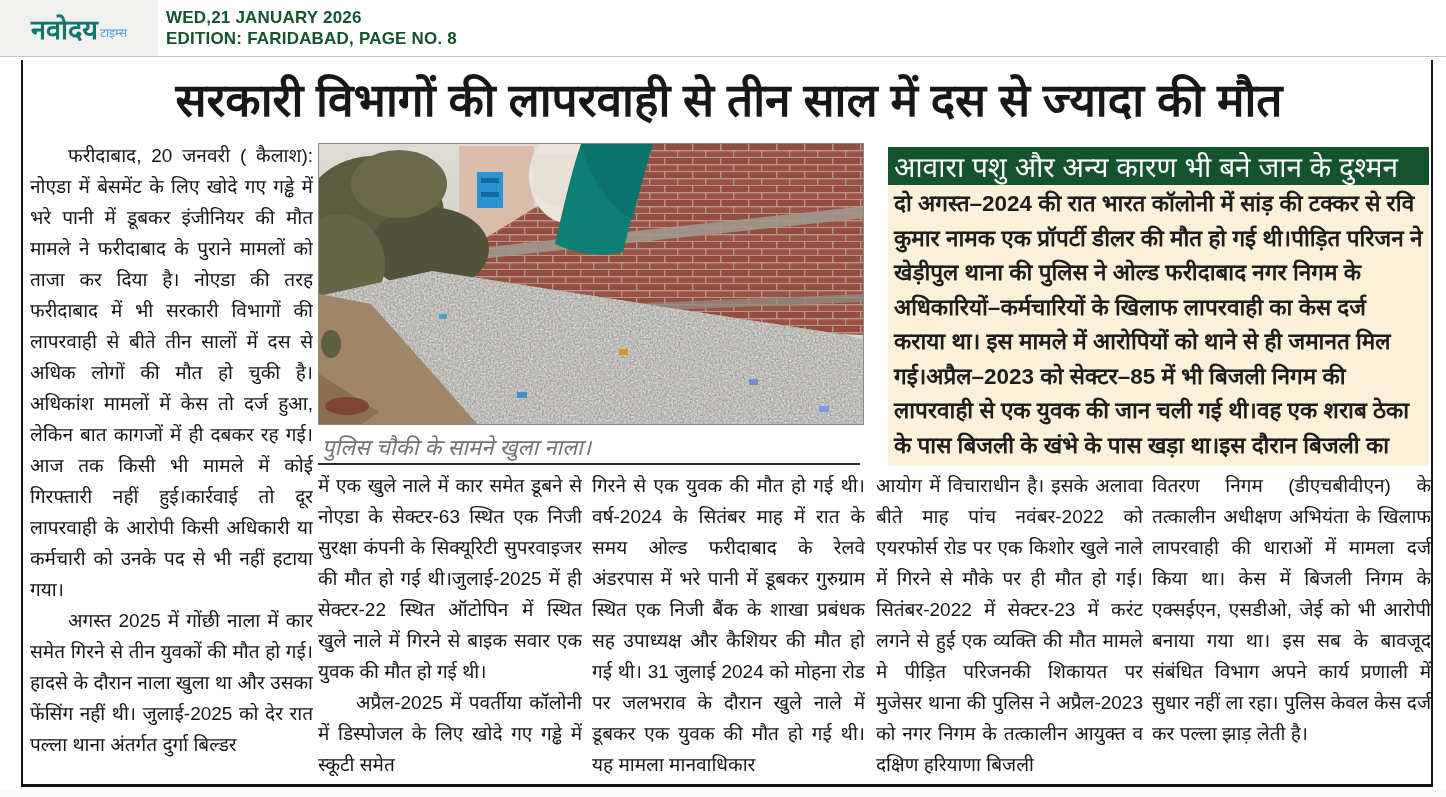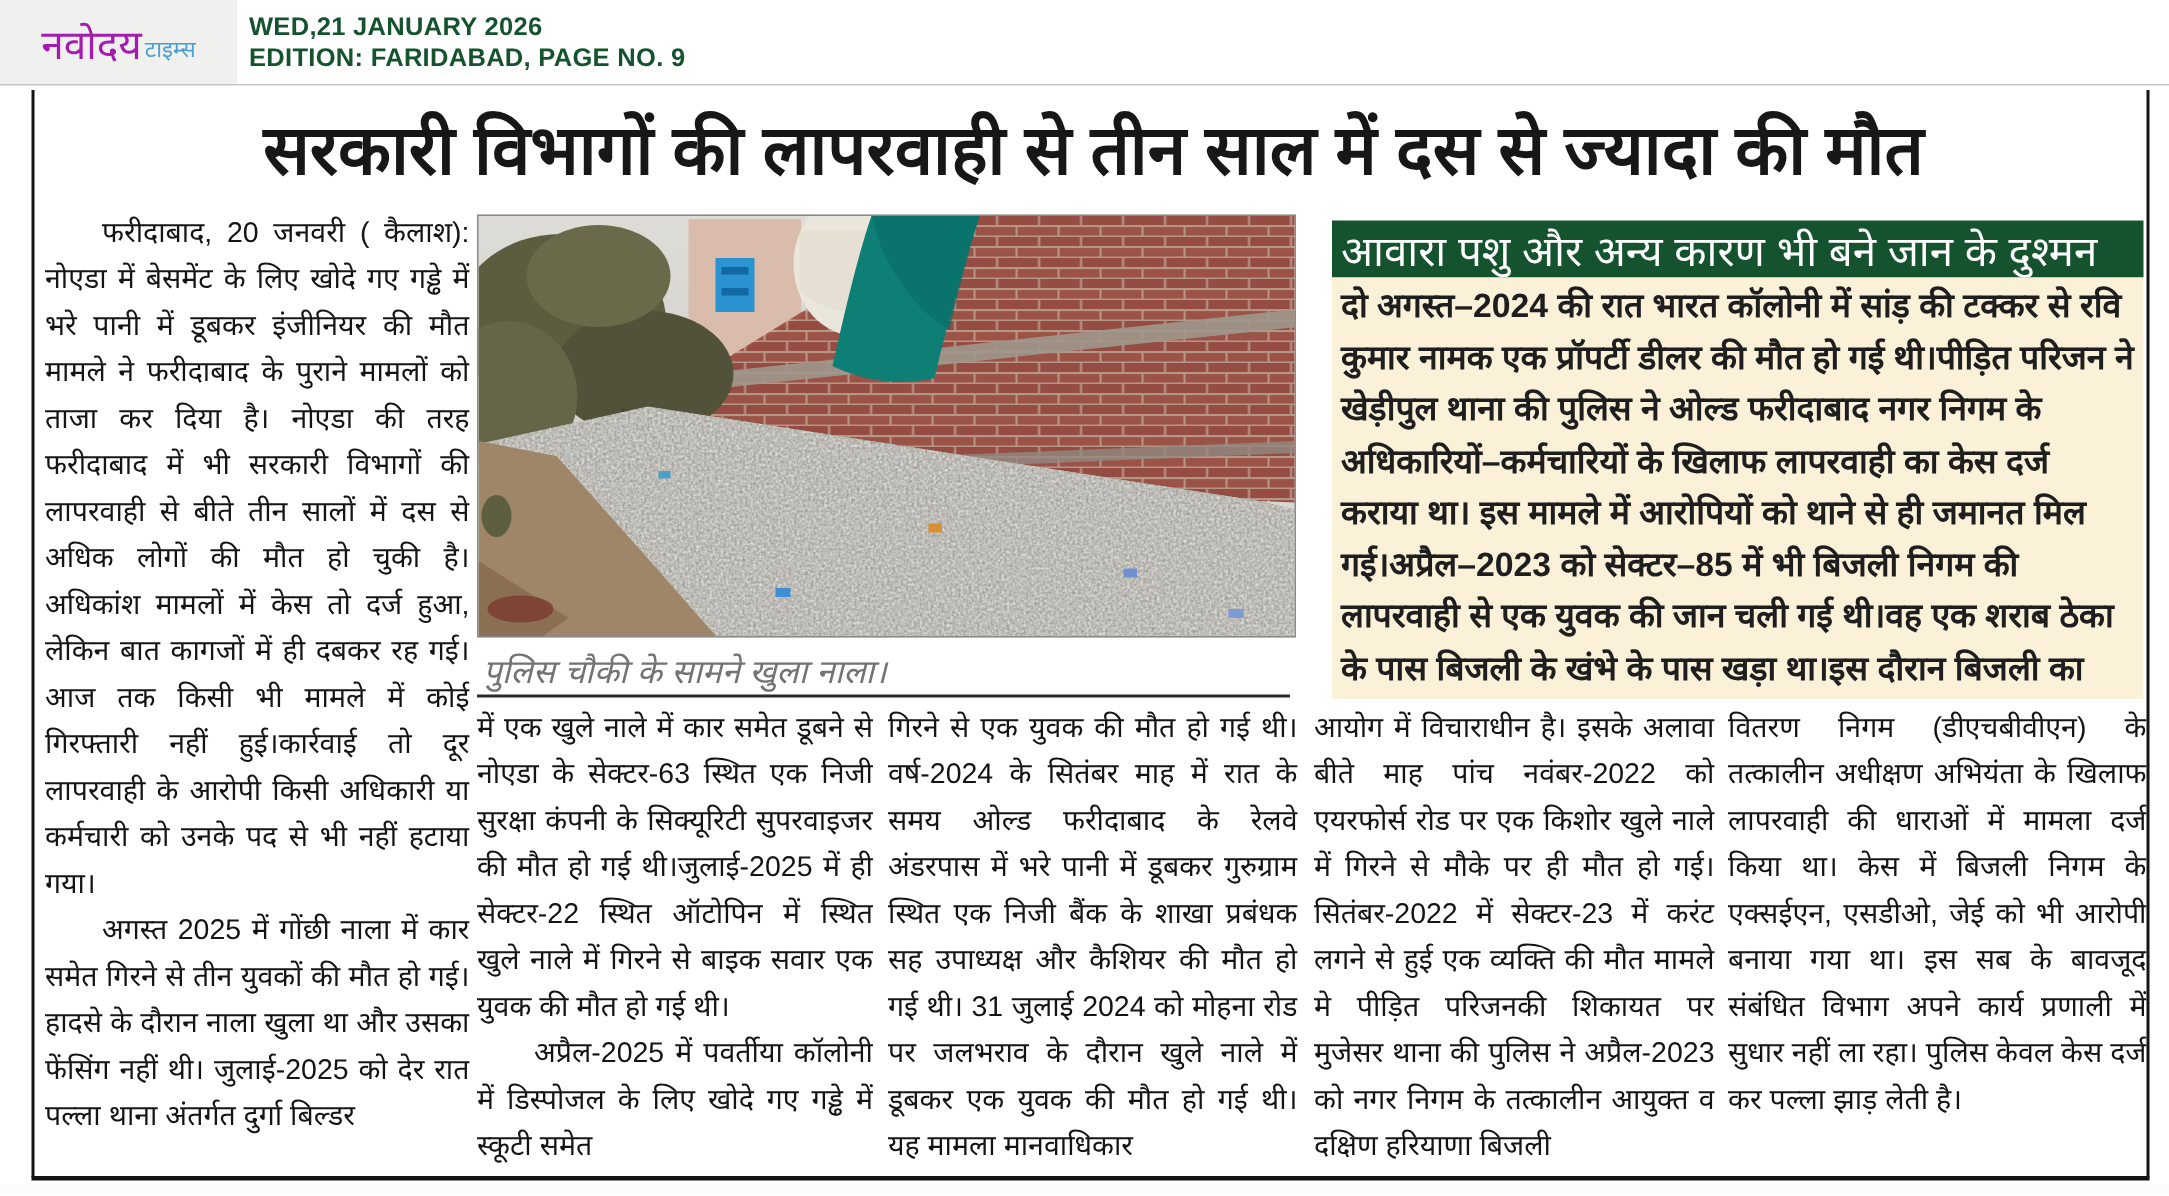--- a/index.html
+++ b/index.html
@@ -8,22 +8,22 @@
     background:#ffffff;
     font-family:"Liberation Sans","DejaVu Sans",sans-serif;
     color:#1c1c1c;
   }
   
   .masthead{position:absolute;left:0;top:0;width:1446px;height:56px;background:#ffffff;}
   .logo-box{
     position:absolute;left:0;top:0;width:158px;height:56px;background:#f0f0ef;
     display:flex;align-items:center;justify-content:center;
   }
-  .logo-main{font-weight:normal;font-size:27px;color:#a21caf;letter-spacing:0;}
-  .logo-sub{font-size:15px;color:#4d9fd3;margin-left:2px;position:relative;top:4px;}
+  .logo-main{font-weight:bold;font-size:27px;color:#0f766e;letter-spacing:0;}
+  .logo-sub{font-size:12px;color:#4d9fd3;margin-left:2px;position:relative;top:4px;}
   .mast-lines{position:absolute;left:166px;top:7px;line-height:21px;}
   .mast-line{font-weight:bold;font-size:17px;color:#14532d;letter-spacing:0.2px;}
   .top-rule{position:absolute;left:0;top:56px;width:1446px;height:1px;background:#c6c6c6;}
 
   
   .frame-left {position:absolute;left:21px; top:60px;width:2px;height:725px;background:#141414;}
   .frame-right{position:absolute;left:1431px;top:60px;width:2px;height:725px;background:#141414;}
   .frame-bottom{position:absolute;left:21px;top:784px;width:1412px;height:3px;background:#141414;}
 
   
@@ -77,21 +77,21 @@
 
 <div class="page">
 
   <div class="masthead">
     <div class="logo-box">
       <span class="logo-main">नवोदय</span>
       <span class="logo-sub">टाइम्स</span>
     </div>
     <div class="mast-lines">
       <div class="mast-line">WED,21 JANUARY 2026</div>
-      <div class="mast-line">EDITION: FARIDABAD, PAGE NO. 9</div>
+      <div class="mast-line">EDITION: FARIDABAD, PAGE NO. 8</div>
     </div>
   </div>
   <div class="top-rule"></div>
 
   <div class="frame-left"></div>
   <div class="frame-right"></div>
   <div class="frame-bottom"></div>
 
   <div class="headline">सरकारी विभागों की लापरवाही से तीन साल में दस से ज्यादा की मौत</div>
 

